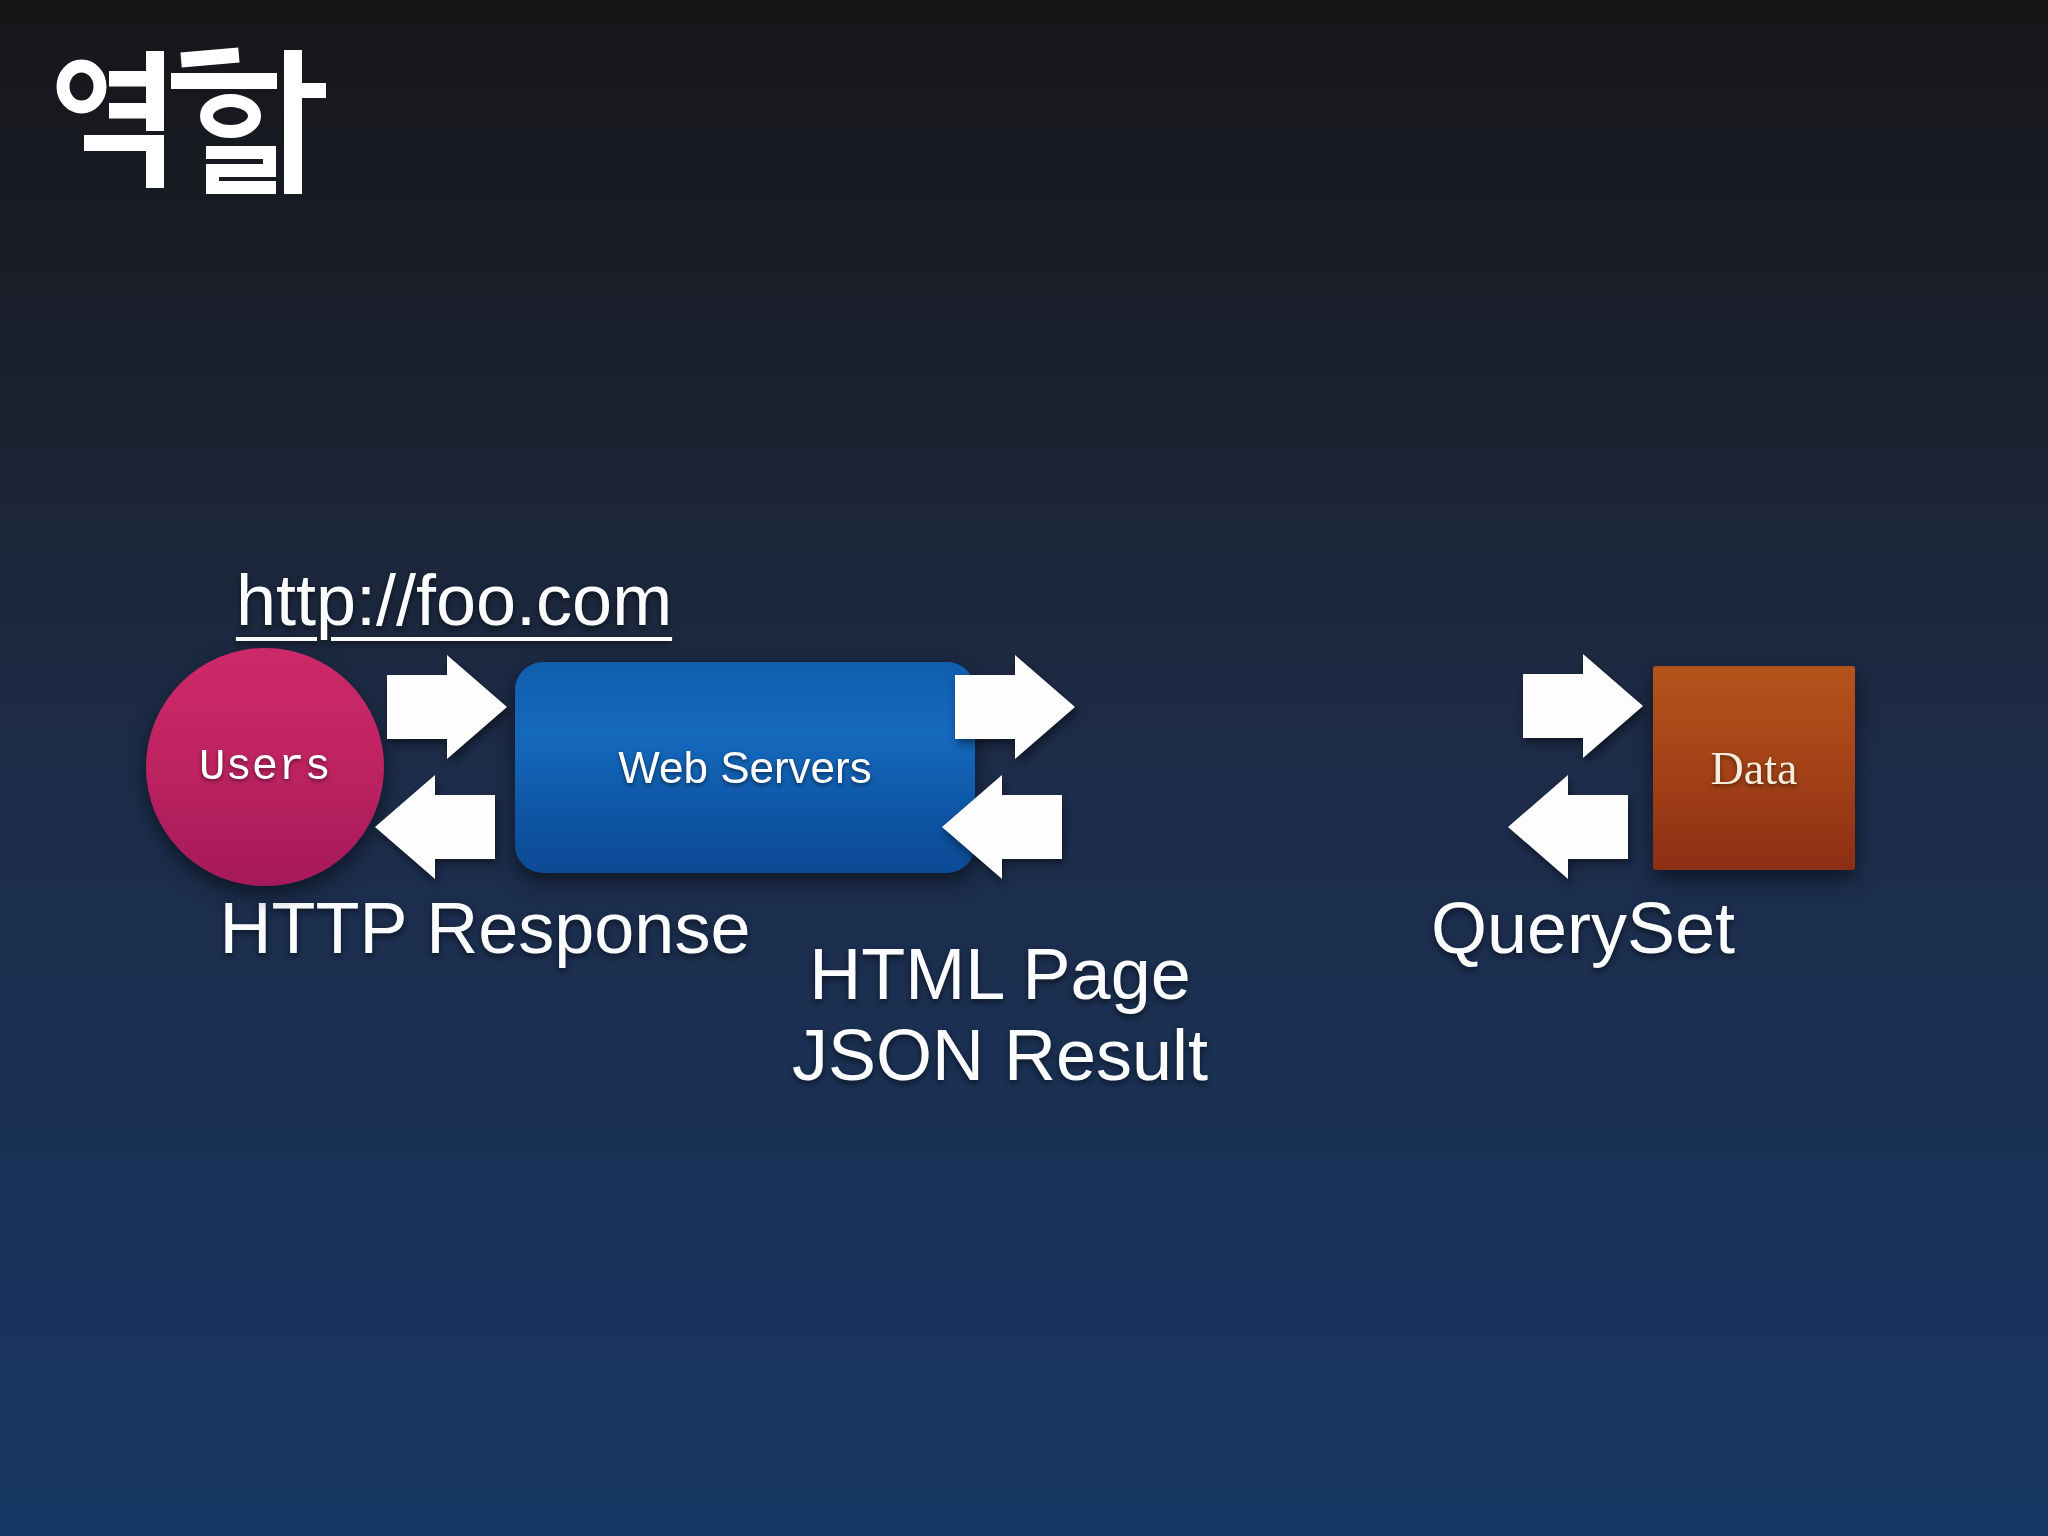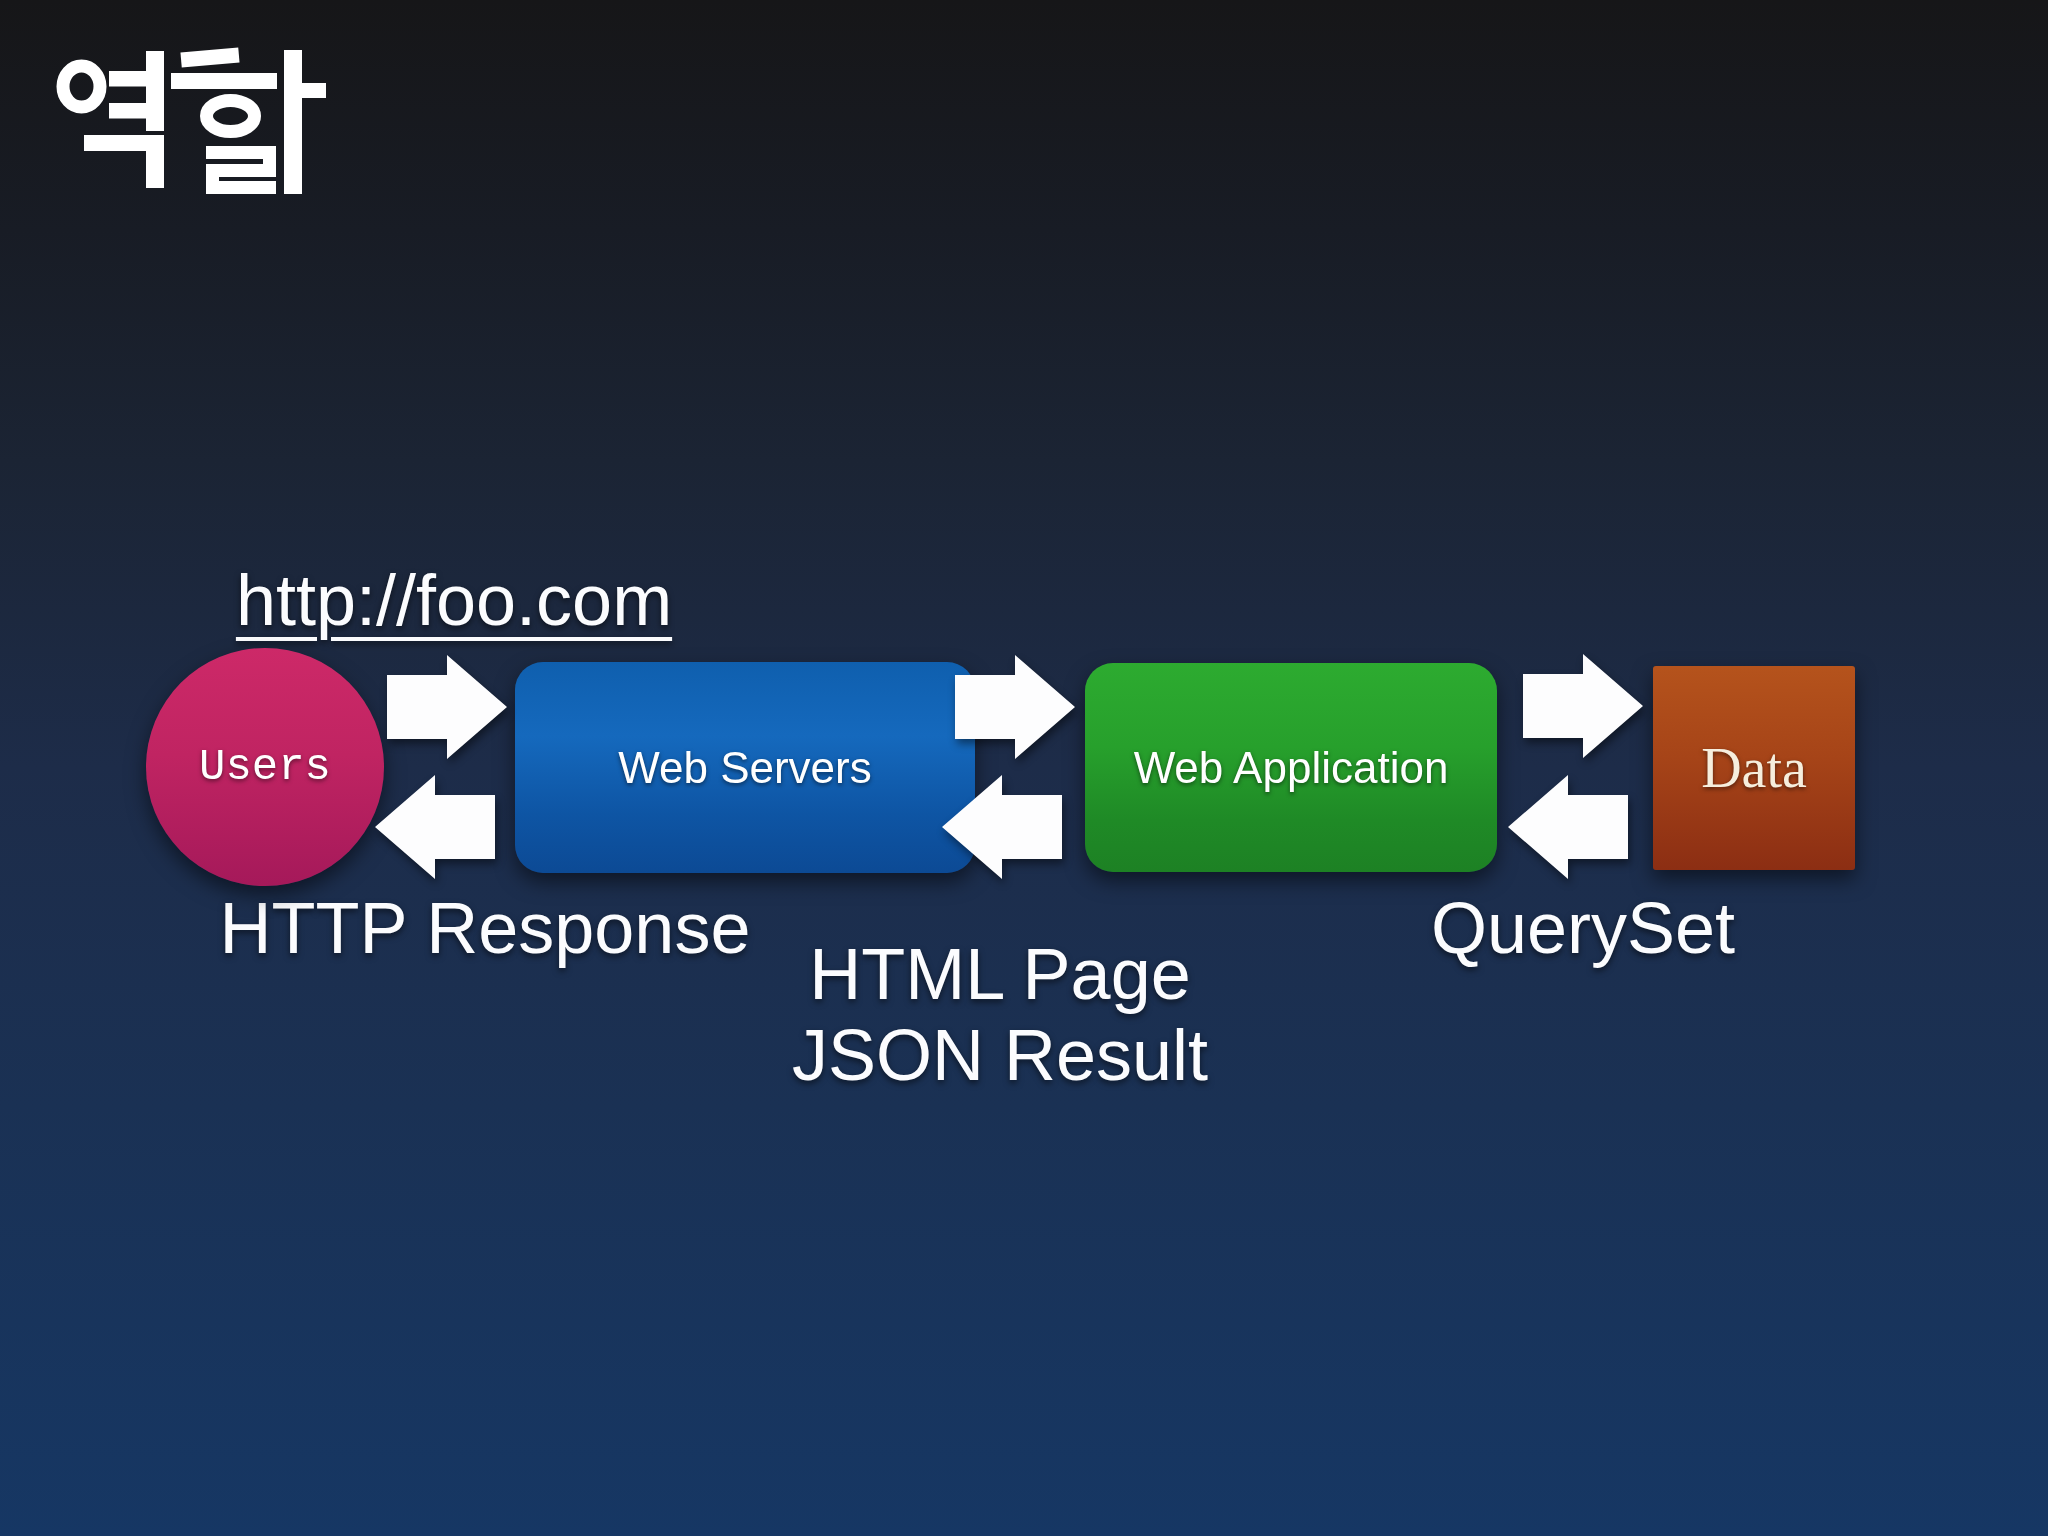--- a/index.html
+++ b/index.html
@@ -57,21 +57,21 @@
   .node-web-application{
     left:1085px;top:663px;width:412px;height:209px;
     border-radius:28px;
     background:linear-gradient(180deg,#2dab30 0%,#27a02c 40%,#1f8a26 75%,#1d8124 100%);
   }
   .node-data{
     left:1653px;top:666px;width:202px;height:204px;
     border-radius:3px;
     background:linear-gradient(180deg,#b5531c 0%,#a64418 45%,#8c2e13 100%);
     font-family:"Liberation Serif", serif;
-    font-size:56px;
+    font-size:46px;
     color:#f6eedd;
   }
   
   .arrow{position:absolute;width:120px;height:104px;}
   .arrow svg{display:block;width:100%;height:100%;
     filter:drop-shadow(2px 5px 4px rgba(0,0,0,.45));}
   .arrow polygon{fill:#fdfdfe;}
   .a1{left:387px;top:655px;}
   .a2{left:375px;top:775px;}
   .a3{left:955px;top:655px;}
@@ -120,23 +120,20 @@
   <div class="flow-label" style="left:1583px;top:888px;">QuerySet</div>
 
   <div class="node node-users">
     <span>Users</span>
   </div>
 
   <div class="node node-web-servers">
     <span>Web Servers</span>
   </div>
 
-  <div class="node node-web-application">
-    <span>Web Application</span>
-  </div>
 
   <div class="node node-data">
     <span>Data</span>
   </div>
 
   <div class="arrow a1">
     <svg viewBox="0 0 120 104">
         <polygon points="0,20 60,20 60,0 120,52 60,104 60,84 0,84"></polygon>
       </svg>
   </div>

